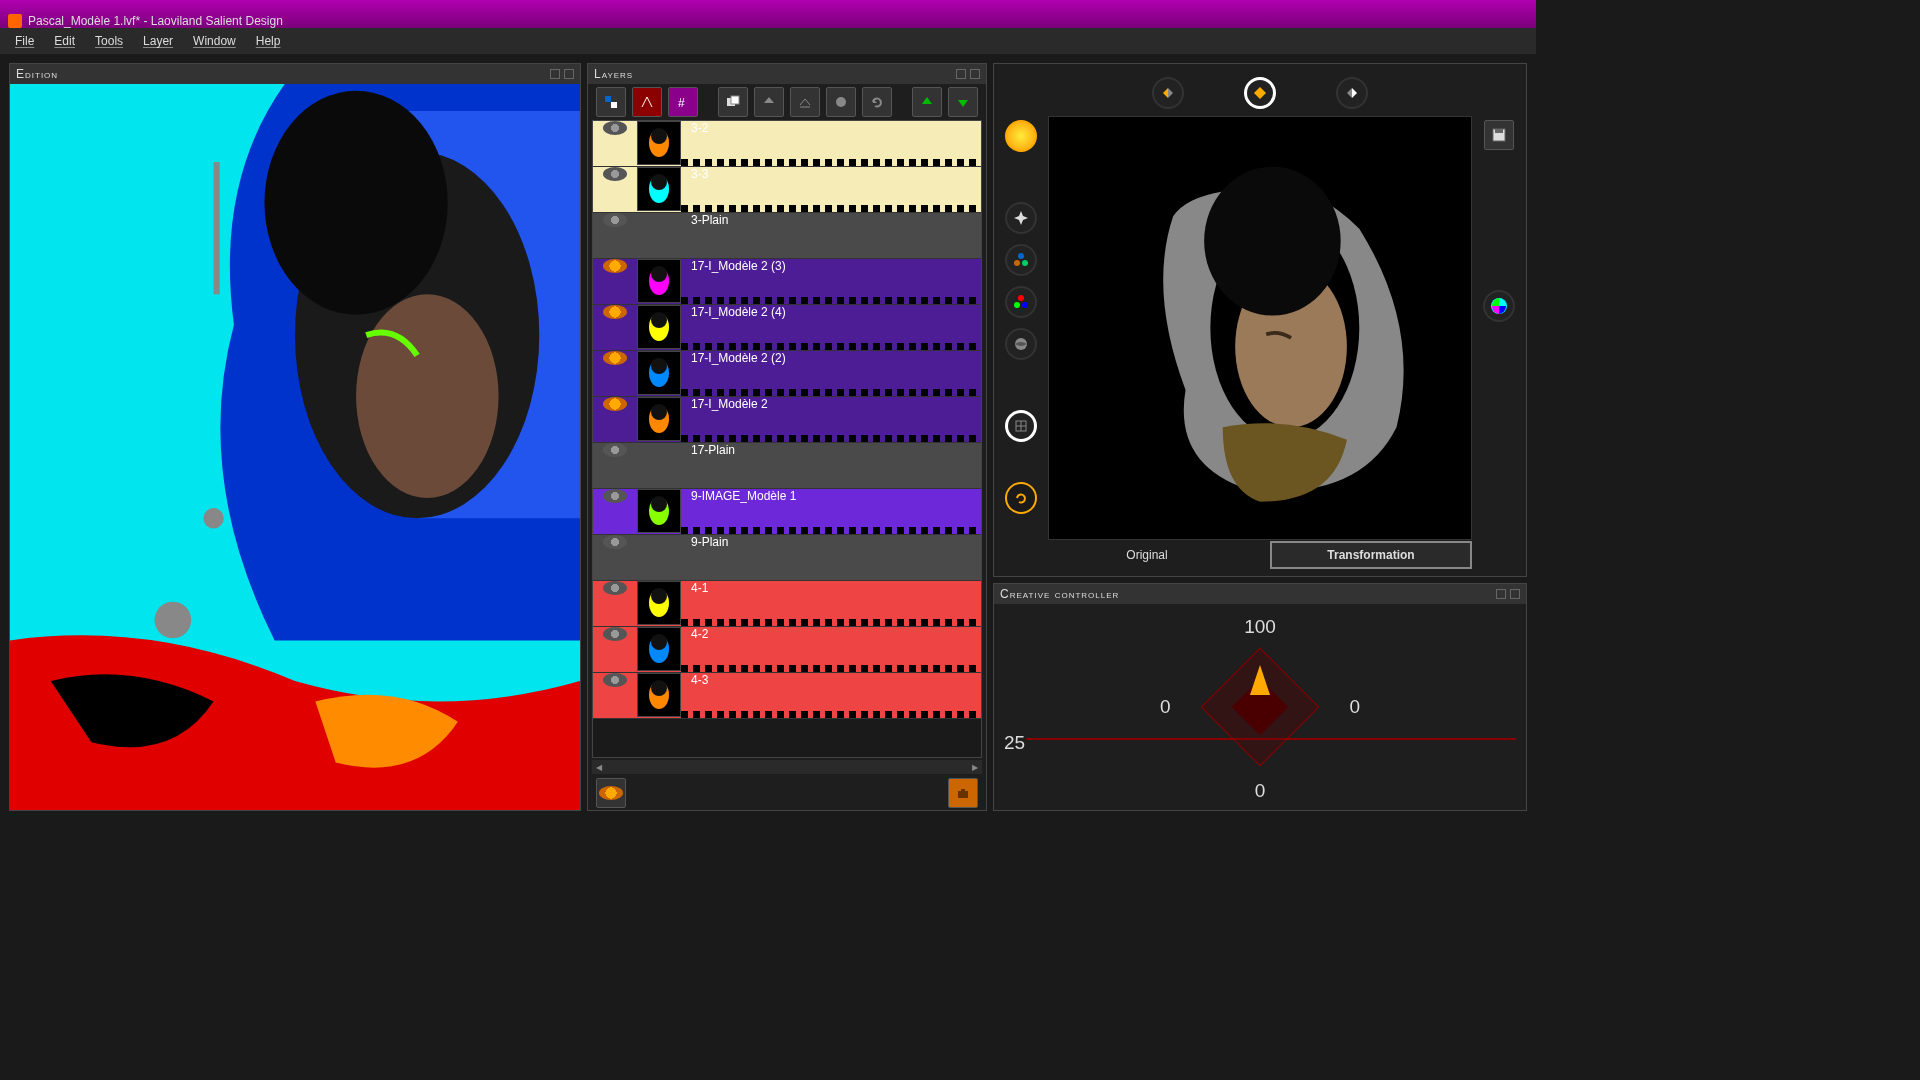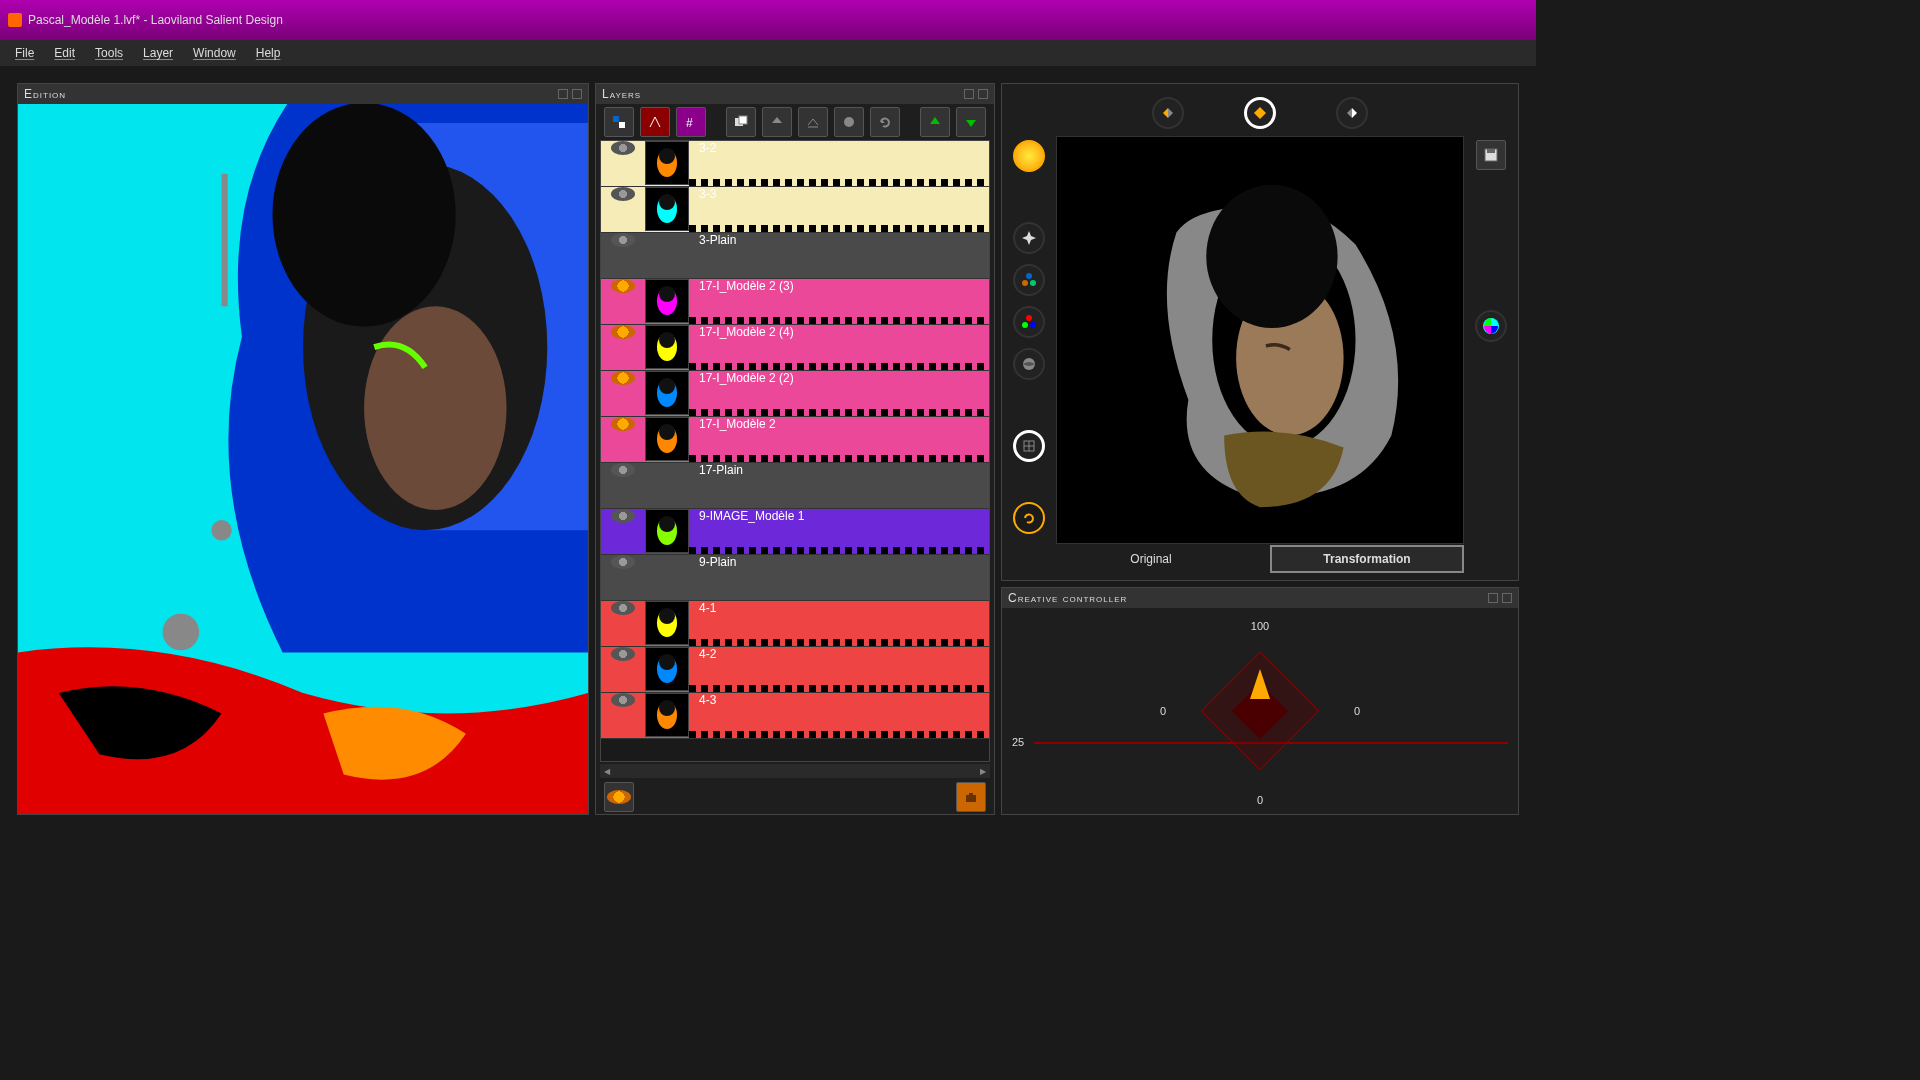--- a/index.html
+++ b/index.html
@@ -1,21 +1,21 @@
 <!DOCTYPE html>
 <html><head>
 <meta charset="utf-8">
 <style>
 *{margin:0;padding:0;box-sizing:border-box;font-family:Verdana,sans-serif;font-size:12px;color:#ddd}
 body{background:#1a1a1a;width:1536px;height:816px;overflow:hidden}
-.titlebar{height:40px;background:linear-gradient(#b000b0,#7a007a);display:flex;align-items:center;padding:0 8px;color:#fff;font-size:13px}
+.titlebar{height:16px;background:linear-gradient(#b000b0,#7a007a);display:flex;align-items:flex-start;padding:14px 8px;color:#fff;font-size:13px}
 .titlebar .logo{width:14px;height:14px;background:#ff6600;margin-right:6px;border-radius:2px}
 .menubar{height:26px;background:#2a2a2a;display:flex;align-items:center;padding:0 6px;gap:2px}
 .menubar span{padding:3px 9px;cursor:pointer;text-decoration:underline;text-decoration-color:#888;text-underline-offset:2px}
-.main{display:flex;height:calc(100% - 50px);gap:6px;padding:17px}
+.main{display:flex;height:calc(100% - 50px);gap:6px;padding:9px}
 .panel{background:#1e1e1e;border:1px solid #444;display:flex;flex-direction:column}
 .panel-head{height:20px;background:#333;padding:0 6px;display:flex;align-items:center;font-variant:small-caps;letter-spacing:1px;justify-content:space-between}
 .panel-head .ctrls{display:flex;gap:4px}
 .panel-head .ctrls div{width:10px;height:10px;border:1px solid #666}
 .edition{width:572px}
 .canvas{flex:1;position:relative;overflow:hidden;background:#000}
 .canvas svg{width:100%;height:100%}
 .layers-panel{width:400px}
 .toolbar{height:36px;display:flex;align-items:center;padding:4px 8px;gap:6px}
 .tbtn{width:30px;height:30px;background:#333;border:1px solid #555;display:flex;align-items:center;justify-content:center;cursor:pointer;border-radius:2px}
@@ -25,21 +25,21 @@
 .layers-list::-webkit-scrollbar-track{background:#2a2a2a}
 .layers-list::-webkit-scrollbar-thumb{background:#555}
 .layer-row{height:46px;display:flex;border-bottom:1px solid #333;position:relative}
 .layer-row .eye{width:44px;display:flex;justify-content:center}
 .layer-row .thumb{width:44px;height:44px;background:#000;border:1px solid #444}
 .layer-row .label{padding-left:10px;flex:1}
 .layer-row.lbl .label{color:#fff}
 .filmstrip{position:absolute;bottom:0;left:88px;right:0;height:7px;background:repeating-linear-gradient(90deg,#000 0,#000 7px,transparent 7px,transparent 12px)}
 .c-cream{background:#f5ecb8}.c-cream .label{color:#333}
 .c-gray{background:#4a4a4a}
-.c-pink{background:#ec4899}
+.c-pink{background:#4c1d95}
 .c-olive{background:#6d28d9}.c-olive .label{color:#333}
 .c-brown{background:#ef4444}
 .eye-shape{width:24px;height:14px;border-radius:50%;background:radial-gradient(circle,#999 30%,#555 31%)}
 .eye-orange{background:radial-gradient(circle,#ffaa00 40%,#cc6600 41%)}
 .bottom-toolbar{height:34px;display:flex;align-items:center;padding:4px 8px;justify-content:space-between}
 .hscroll{height:14px;background:#2a2a2a;margin:2px 4px;display:flex;align-items:center;justify-content:space-between;padding:0 2px}
 .hscroll div{width:10px;height:10px;color:#888;font-size:8px;display:flex;align-items:center;justify-content:center}
 .right-col{flex:1;display:flex;flex-direction:column;gap:6px}
 .salient{flex:1}
 .salient-body{flex:1;display:flex;flex-direction:column;padding:6px}
@@ -53,21 +53,21 @@
 .preview svg{width:100%;height:100%}
 .bottom-row{height:30px;display:flex;align-items:center;padding:0 48px;gap:24px}
 .tab-btn{flex:1;text-align:center;padding:5px;cursor:pointer}
 .tab-btn.active{border:2px solid #888;background:#2a2a2a;font-weight:bold}
 .controller{height:230px}
 .ctrl-body{flex:1;position:relative;display:flex;align-items:center;justify-content:center}
 .diamond{position:relative;width:120px;height:120px}
 .diamond .sq{position:absolute;width:84px;height:84px;border:1px solid #8b0000;transform:rotate(45deg);top:18px;left:18px;background:rgba(100,0,0,.3)}
 .diamond .inner{position:absolute;width:40px;height:40px;background:#4a0000;transform:rotate(45deg);top:40px;left:40px}
 .diamond .marker{position:absolute;width:0;height:0;border-left:10px solid transparent;border-right:10px solid transparent;border-bottom:30px solid #ffaa00;top:18px;left:50px}
-.val{position:absolute;font-size:11px;color:#ddd}
+.val{position:absolute;font-size:19px;color:#ddd}
 .v-top{top:12px;left:50%;transform:translateX(-50%)}
 .v-left{left:calc(50% - 100px);top:50%;transform:translateY(-50%)}
 .v-right{right:calc(50% - 100px);top:50%;transform:translateY(-50%)}
 .v-bottom{bottom:8px;left:50%;transform:translateX(-50%)}
 .v-slider{position:absolute;left:10px;top:62%;color:#ddd}
 .slider-line{position:absolute;left:32px;right:10px;top:calc(62% + 6px);height:2px;background:#8b0000}
 </style>
 </head>
 <body>
 

